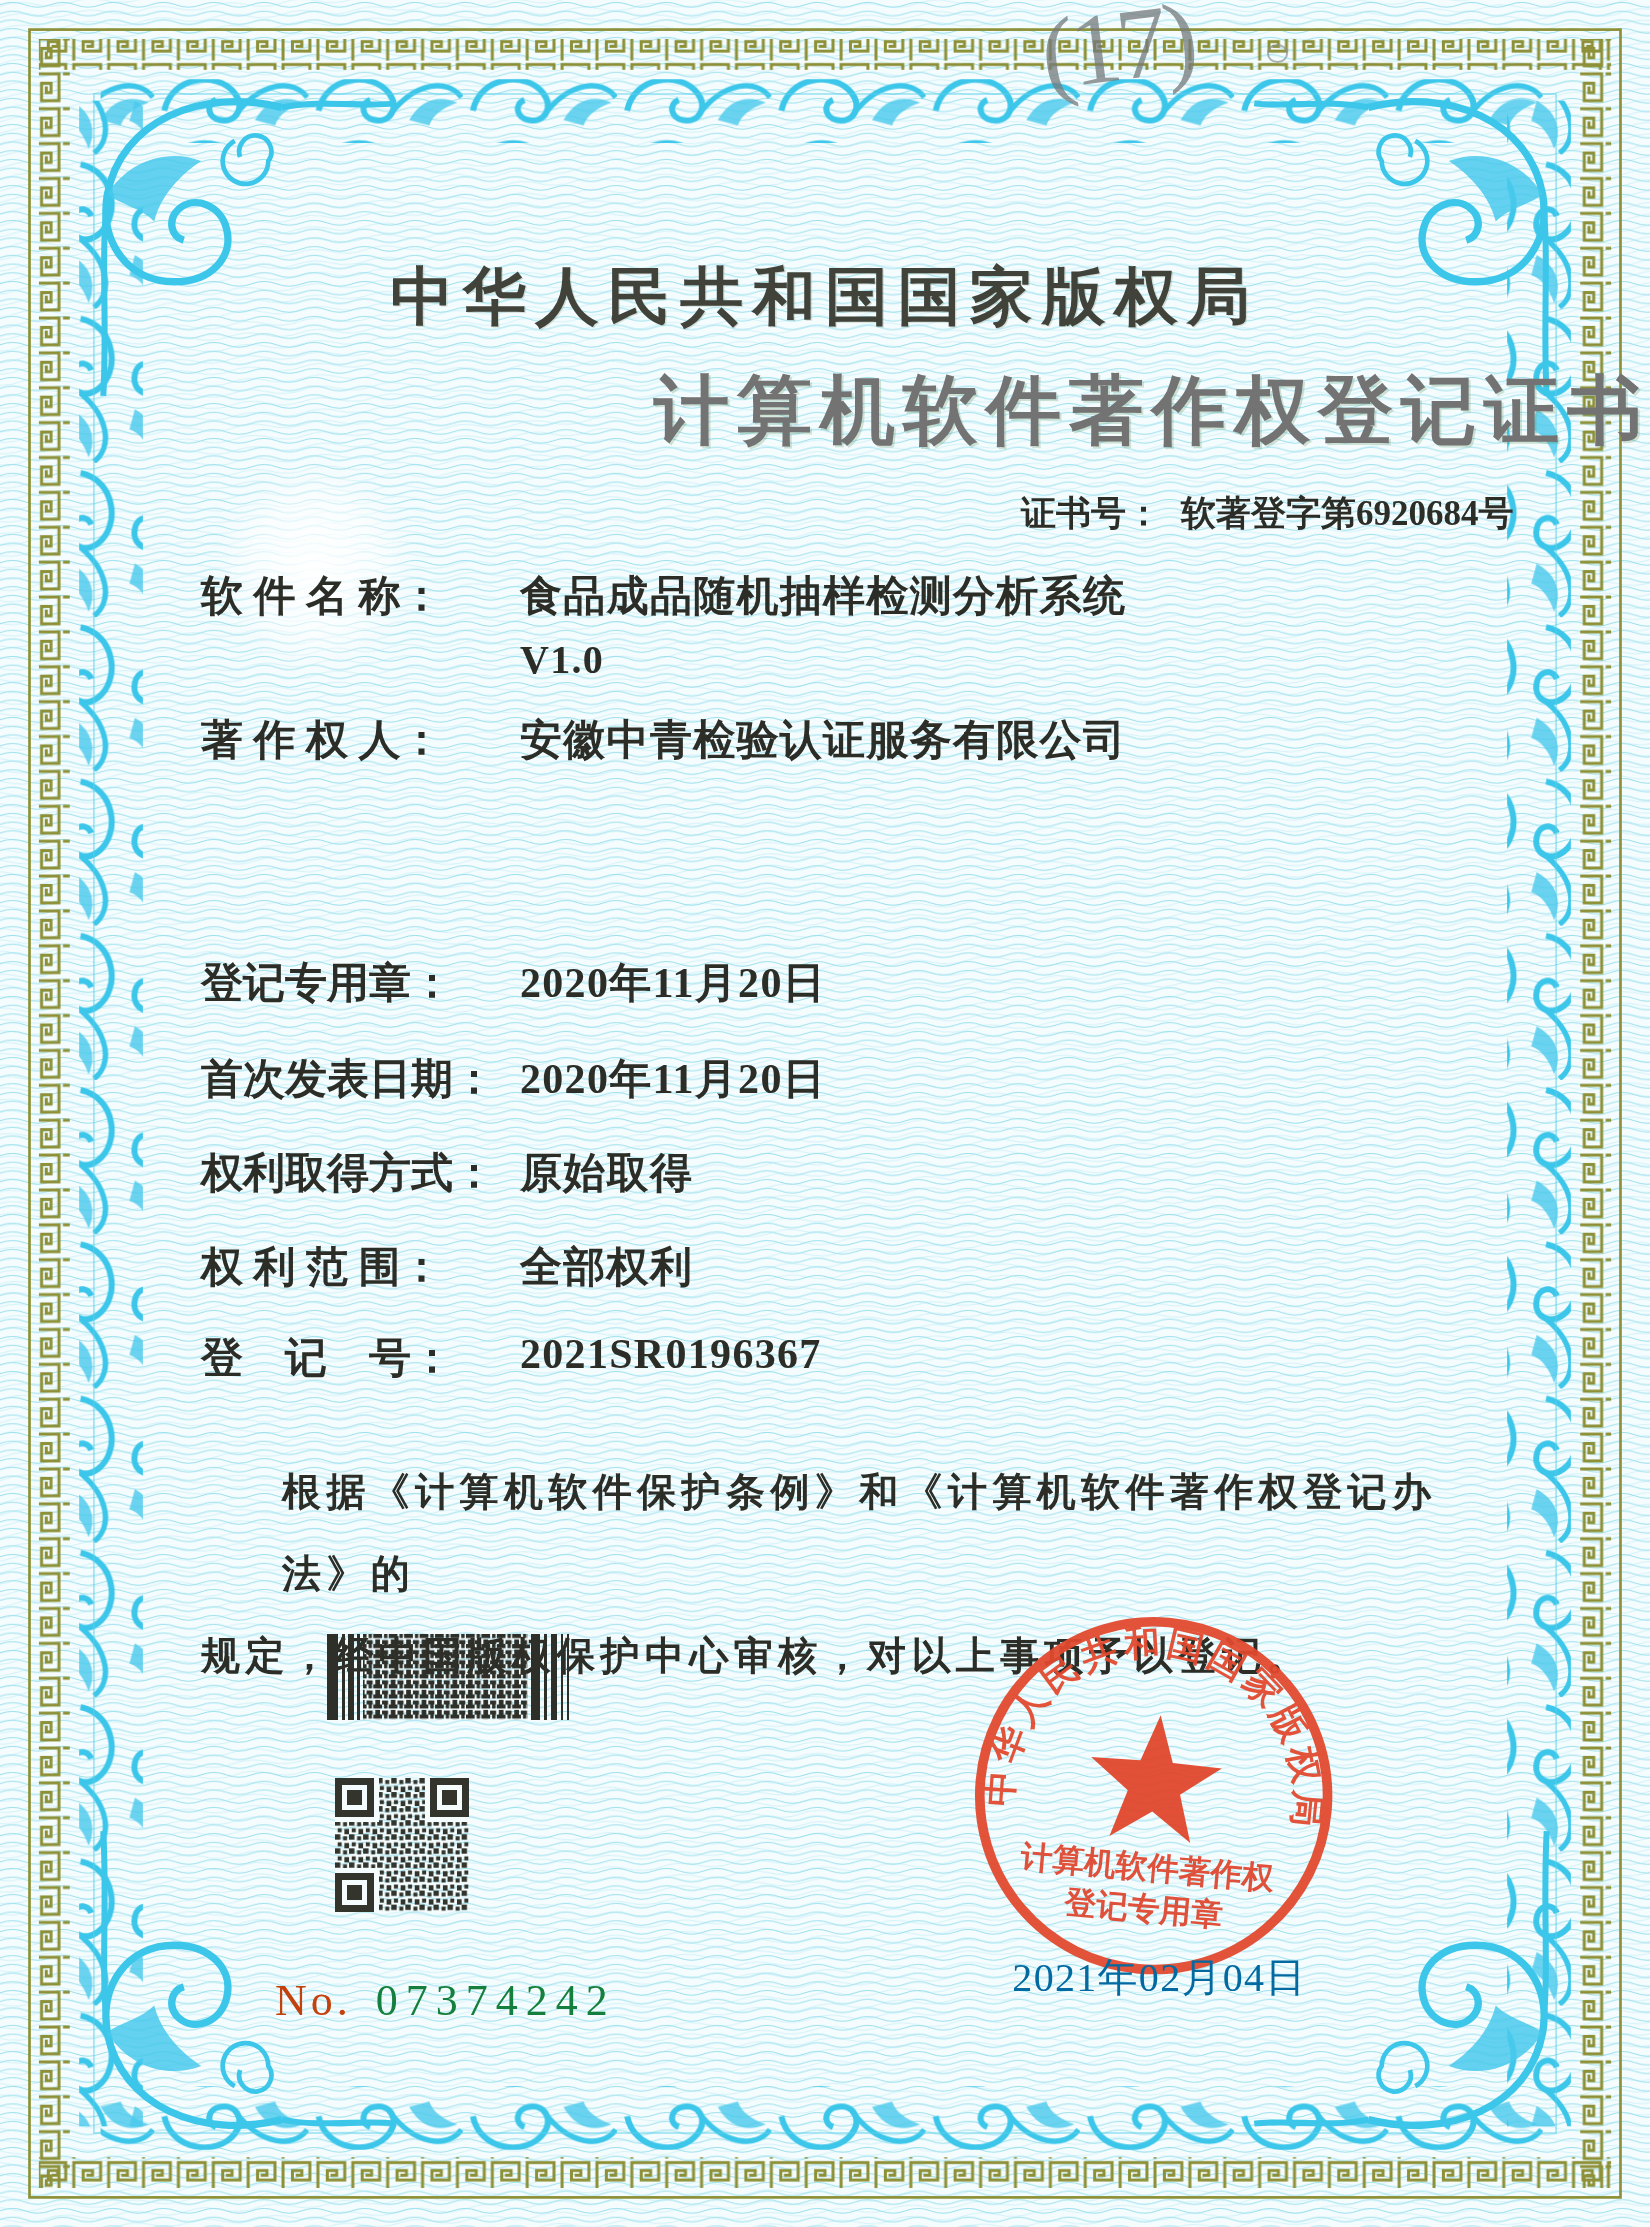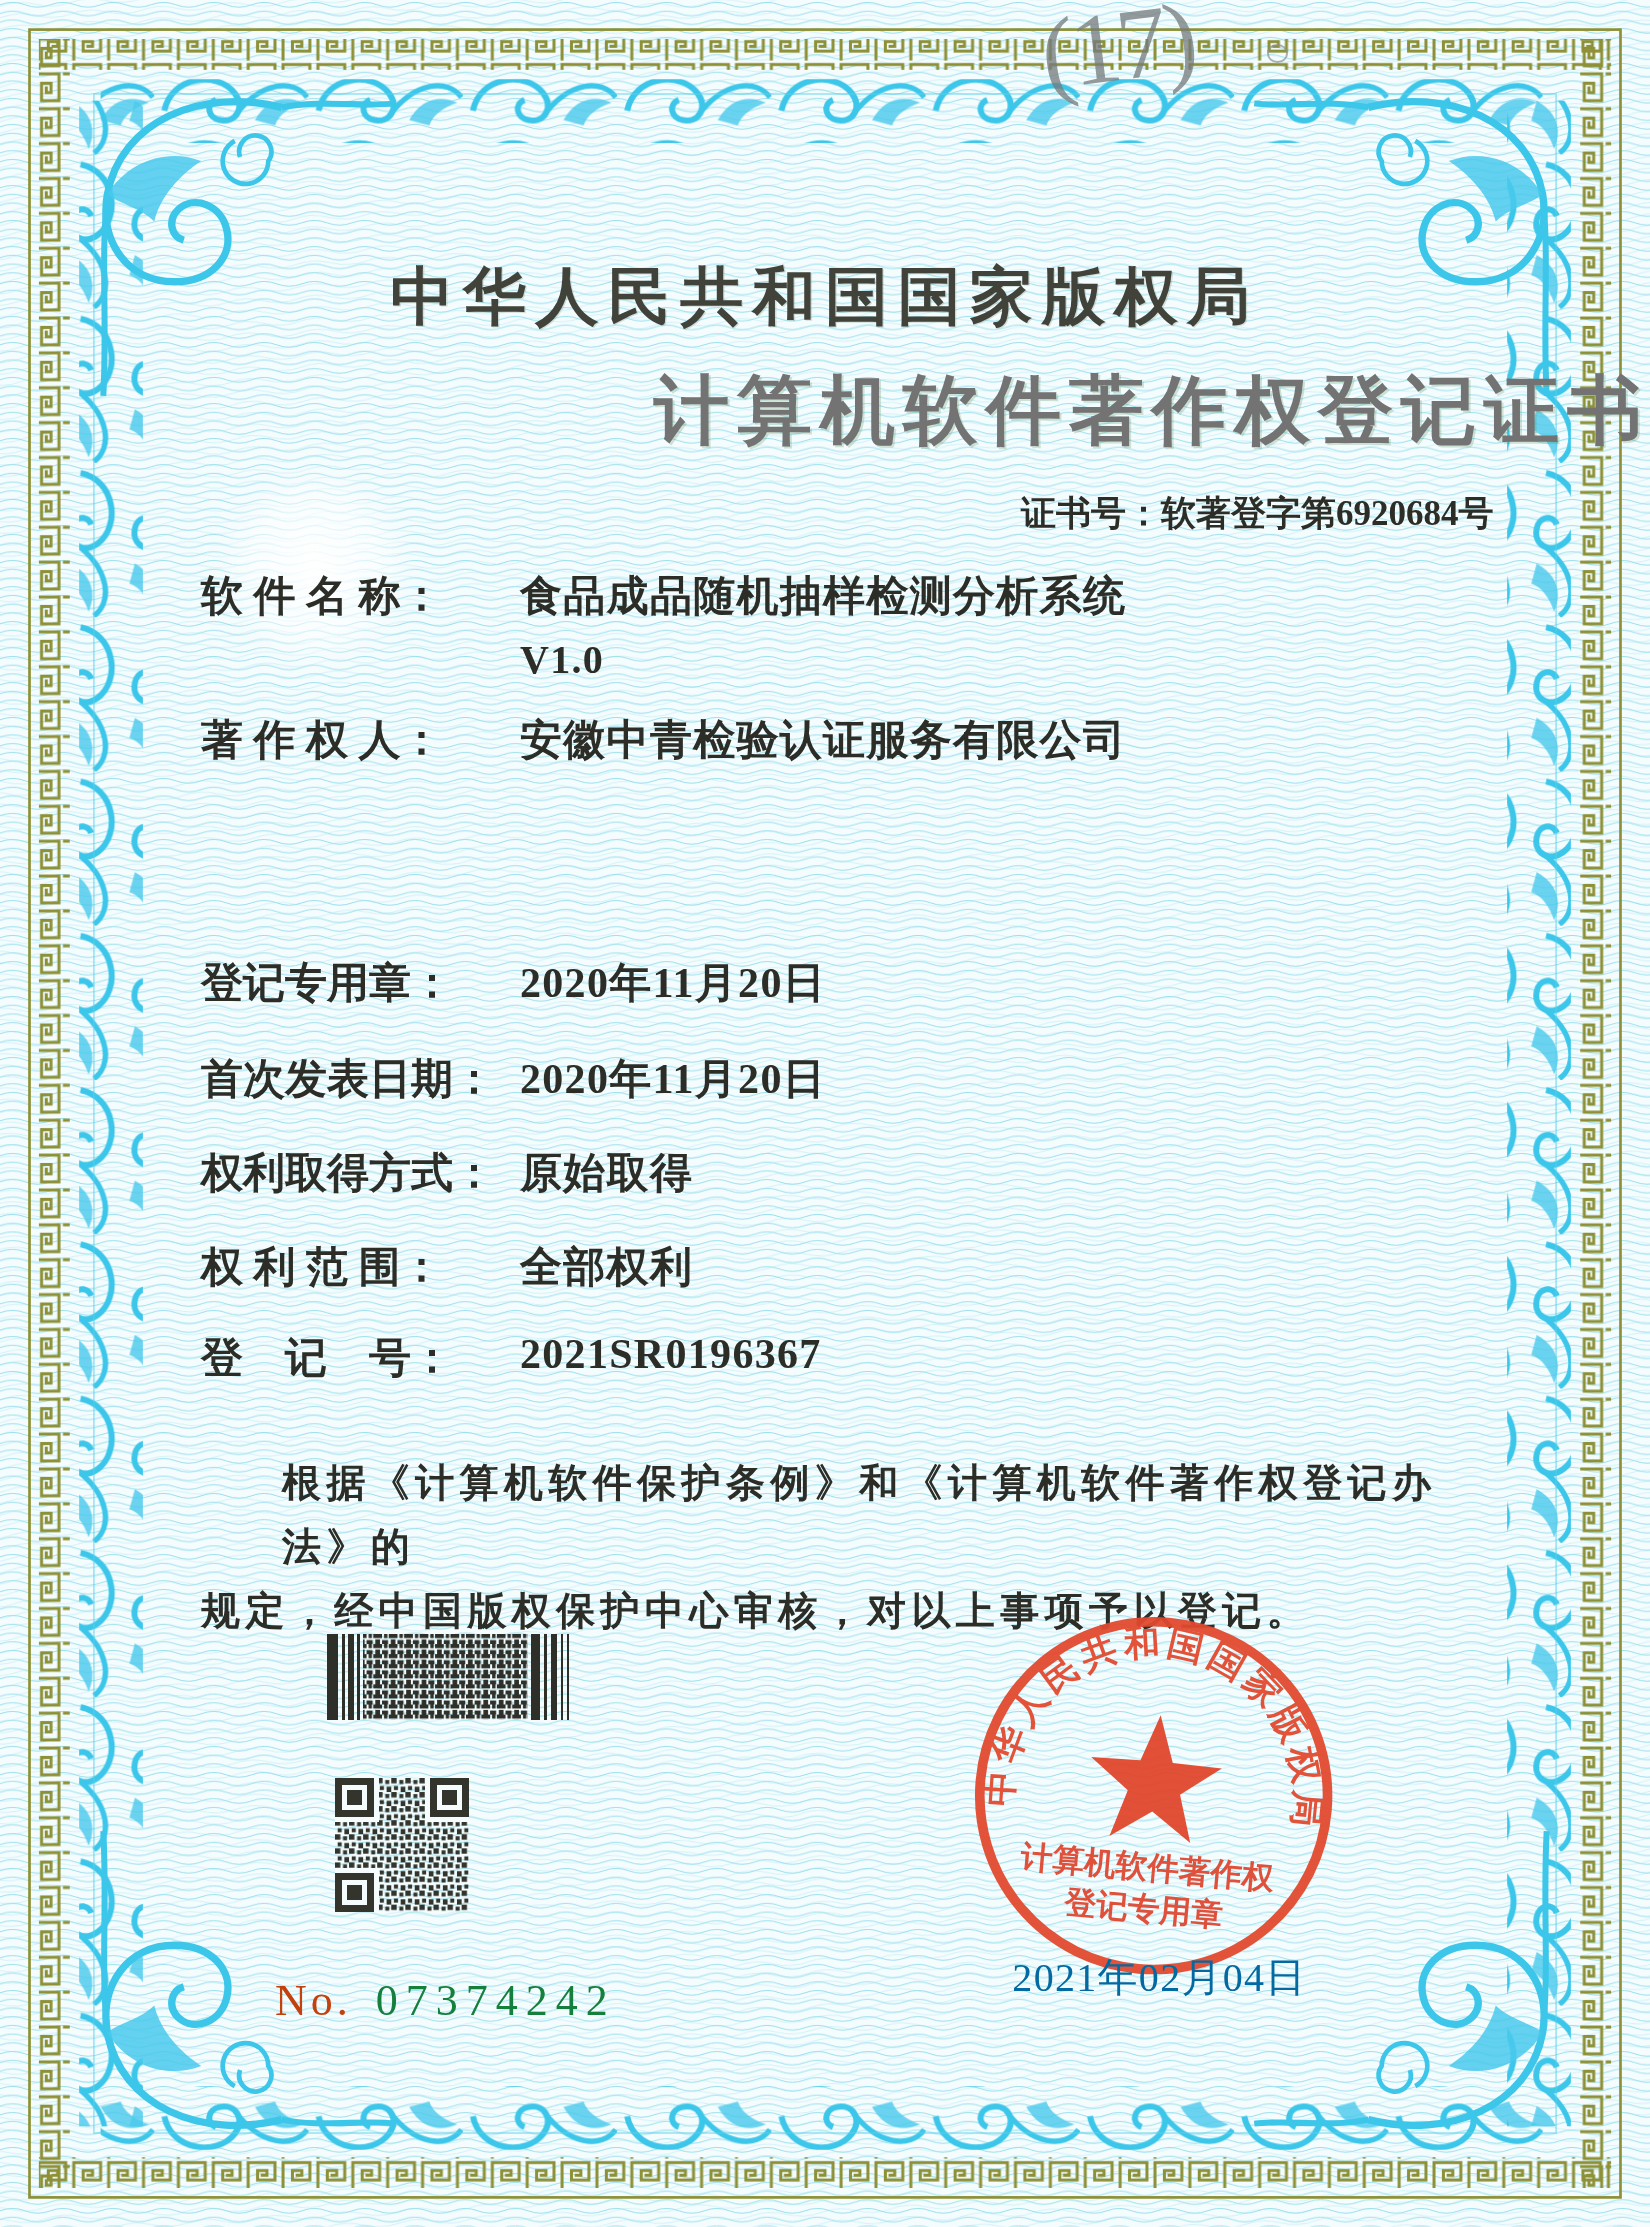--- a/index.html
+++ b/index.html
@@ -20,35 +20,35 @@
     left:0;right:0;top:254px;text-align:center;
     font-size:63px;font-weight:700;letter-spacing:9.4px;color:#41433b;
     text-shadow:1.3px 1.3px 0 rgba(110,135,105,.25);
   }
   .title2{
     left:0;right:0;top:361px;text-align:right;
     font-size:75px;font-weight:700;letter-spacing:8px;color:#737373;
     text-shadow:2px 2px 0 rgba(92,148,92,.26);
     margin-left:48px;
   }
-  .certno{left:1021px;top:490px;font-size:35px;font-weight:700;display:flex;white-space:nowrap;}
+  .certno{left:1021px;top:490px;font-size:35px;font-weight:700;display:flex;gap:20px;white-space:nowrap;}
   .row{left:201px;width:1315px;font-size:42px;font-weight:700;white-space:nowrap;}
   .row .label{display:inline-block;}
   .row .value{position:absolute;left:319px;letter-spacing:1.3px;}
   .row-name{top:568px;}
   .row-v1{top:636px;font-size:40px;}
   .row-holder{top:712px;}
   .row-dev{top:955px;}
   .row-pub{top:1051px;}
   .row-acq{top:1145px;}
   .row-scope{top:1239px;}
   .row-reg{top:1330px;}
   .statement{
     left:201px;top:1451px;width:1295px;
-    font-size:39px;font-weight:700;letter-spacing:5.4px;line-height:64px;color:#2b2d26;
+    font-size:39px;font-weight:700;letter-spacing:5.4px;line-height:82px;color:#2b2d26;
   }
   .statement .indent{padding-left:81px;}
   .serial{left:275px;top:1975px;font-size:44px;white-space:nowrap;}
   .serial .no{color:#c2410c;letter-spacing:4px;font-weight:400;}
   .serial .num{color:#15803d;letter-spacing:8px;margin-left:13px;}
   .issue-date{left:985px;top:1950px;width:349px;text-align:center;font-size:40px;letter-spacing:1.3px;color:#0369a1;white-space:nowrap;}
   .pencil{
     left:1041px;top:-12px;font-size:101px;color:#757a7b;opacity:.75;
     transform:rotate(-7deg);font-weight:400;letter-spacing:-4px;
   }

